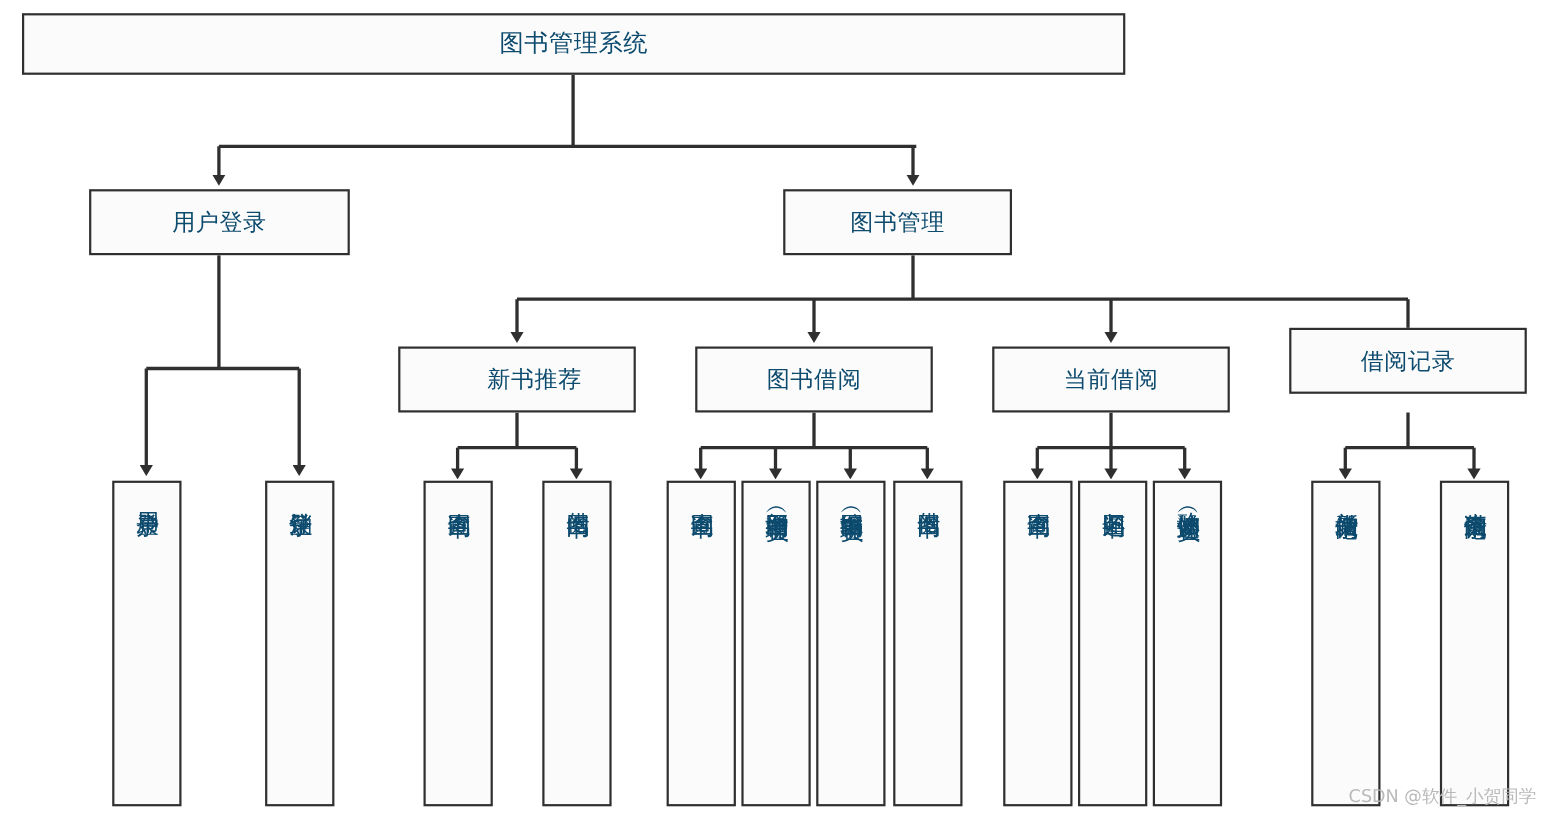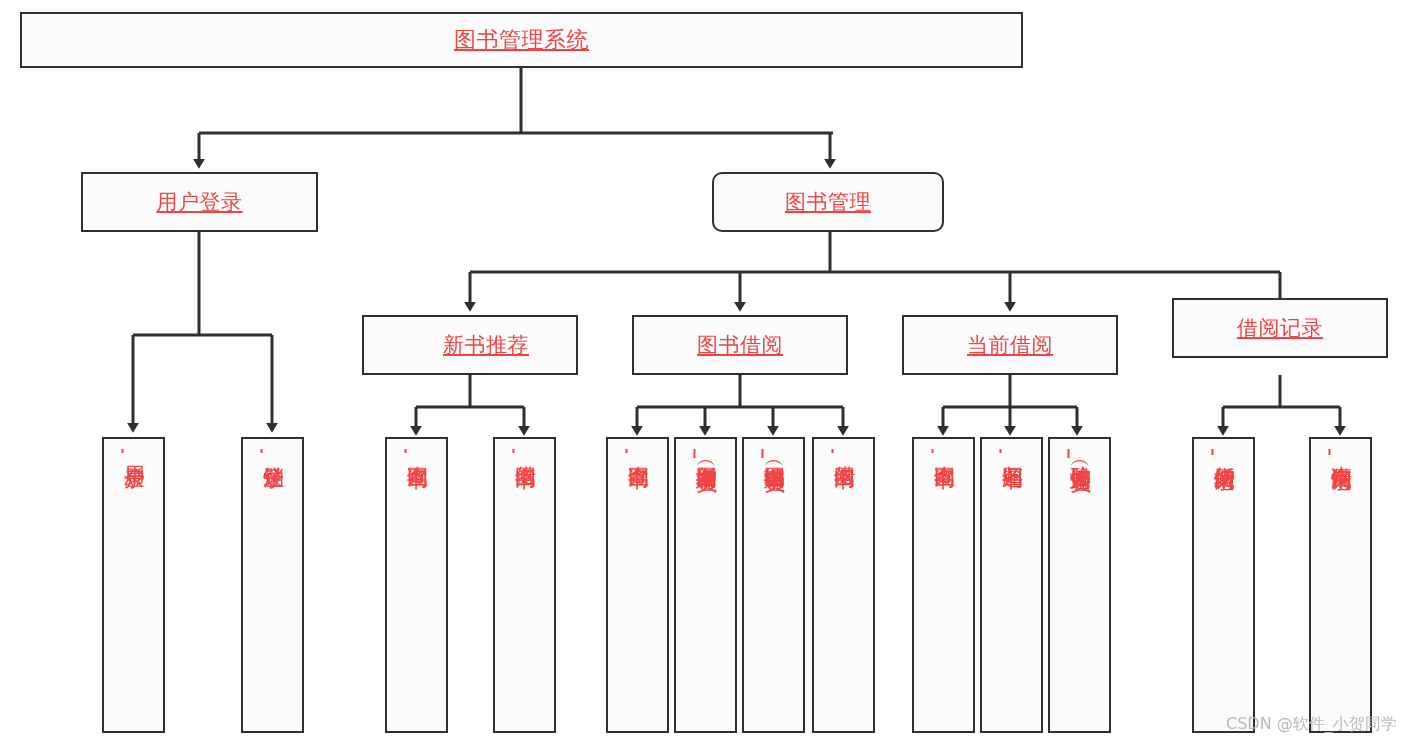--- a/index.html
+++ b/index.html
@@ -26,23 +26,22 @@
     pointer-events: none;
   }
   .node {
     position: absolute;
     box-sizing: border-box;
     background: #fbfbfb;
     border: 2.5px solid #2f2f2f;
     display: flex;
     align-items: center;
     justify-content: center;
-    color: #ef4444;
+    color: #0c4a6e;
     z-index: 2;
-    text-decoration: underline;
   }
   .node .label {
     display: block;
     text-align: center;
     line-height: 1.18;
     white-space: nowrap;
   }
   
   .node.h .label {
     font-size: 21px;
@@ -134,21 +133,21 @@
     </g>
   </svg>
 
   <div class="node root h" style="left:20px; top:12px; width:1003px; height:56px;">
     <span class="label">图书管理系统</span>
   </div>
 
   <div class="node h" style="left:81px; top:172px; width:237px; height:60px;">
     <span class="label">用户登录</span>
   </div>
-  <div class="node h" style="left:712px; top:172px; width:232px; height:60px;border-radius:10px;">
+  <div class="node h" style="left:712px; top:172px; width:208px; height:60px;">
     <span class="label">图书管理</span>
   </div>
 
   <div class="node h" style="left:362px; top:315px; width:216px; height:60px;padding-left:32px;">
     <span class="label">新书推荐</span>
   </div>
   <div class="node h" style="left:632px; top:315px; width:216px; height:60px;">
     <span class="label">图书借阅</span>
   </div>
   <div class="node h" style="left:902px; top:315px; width:216px; height:60px;">

